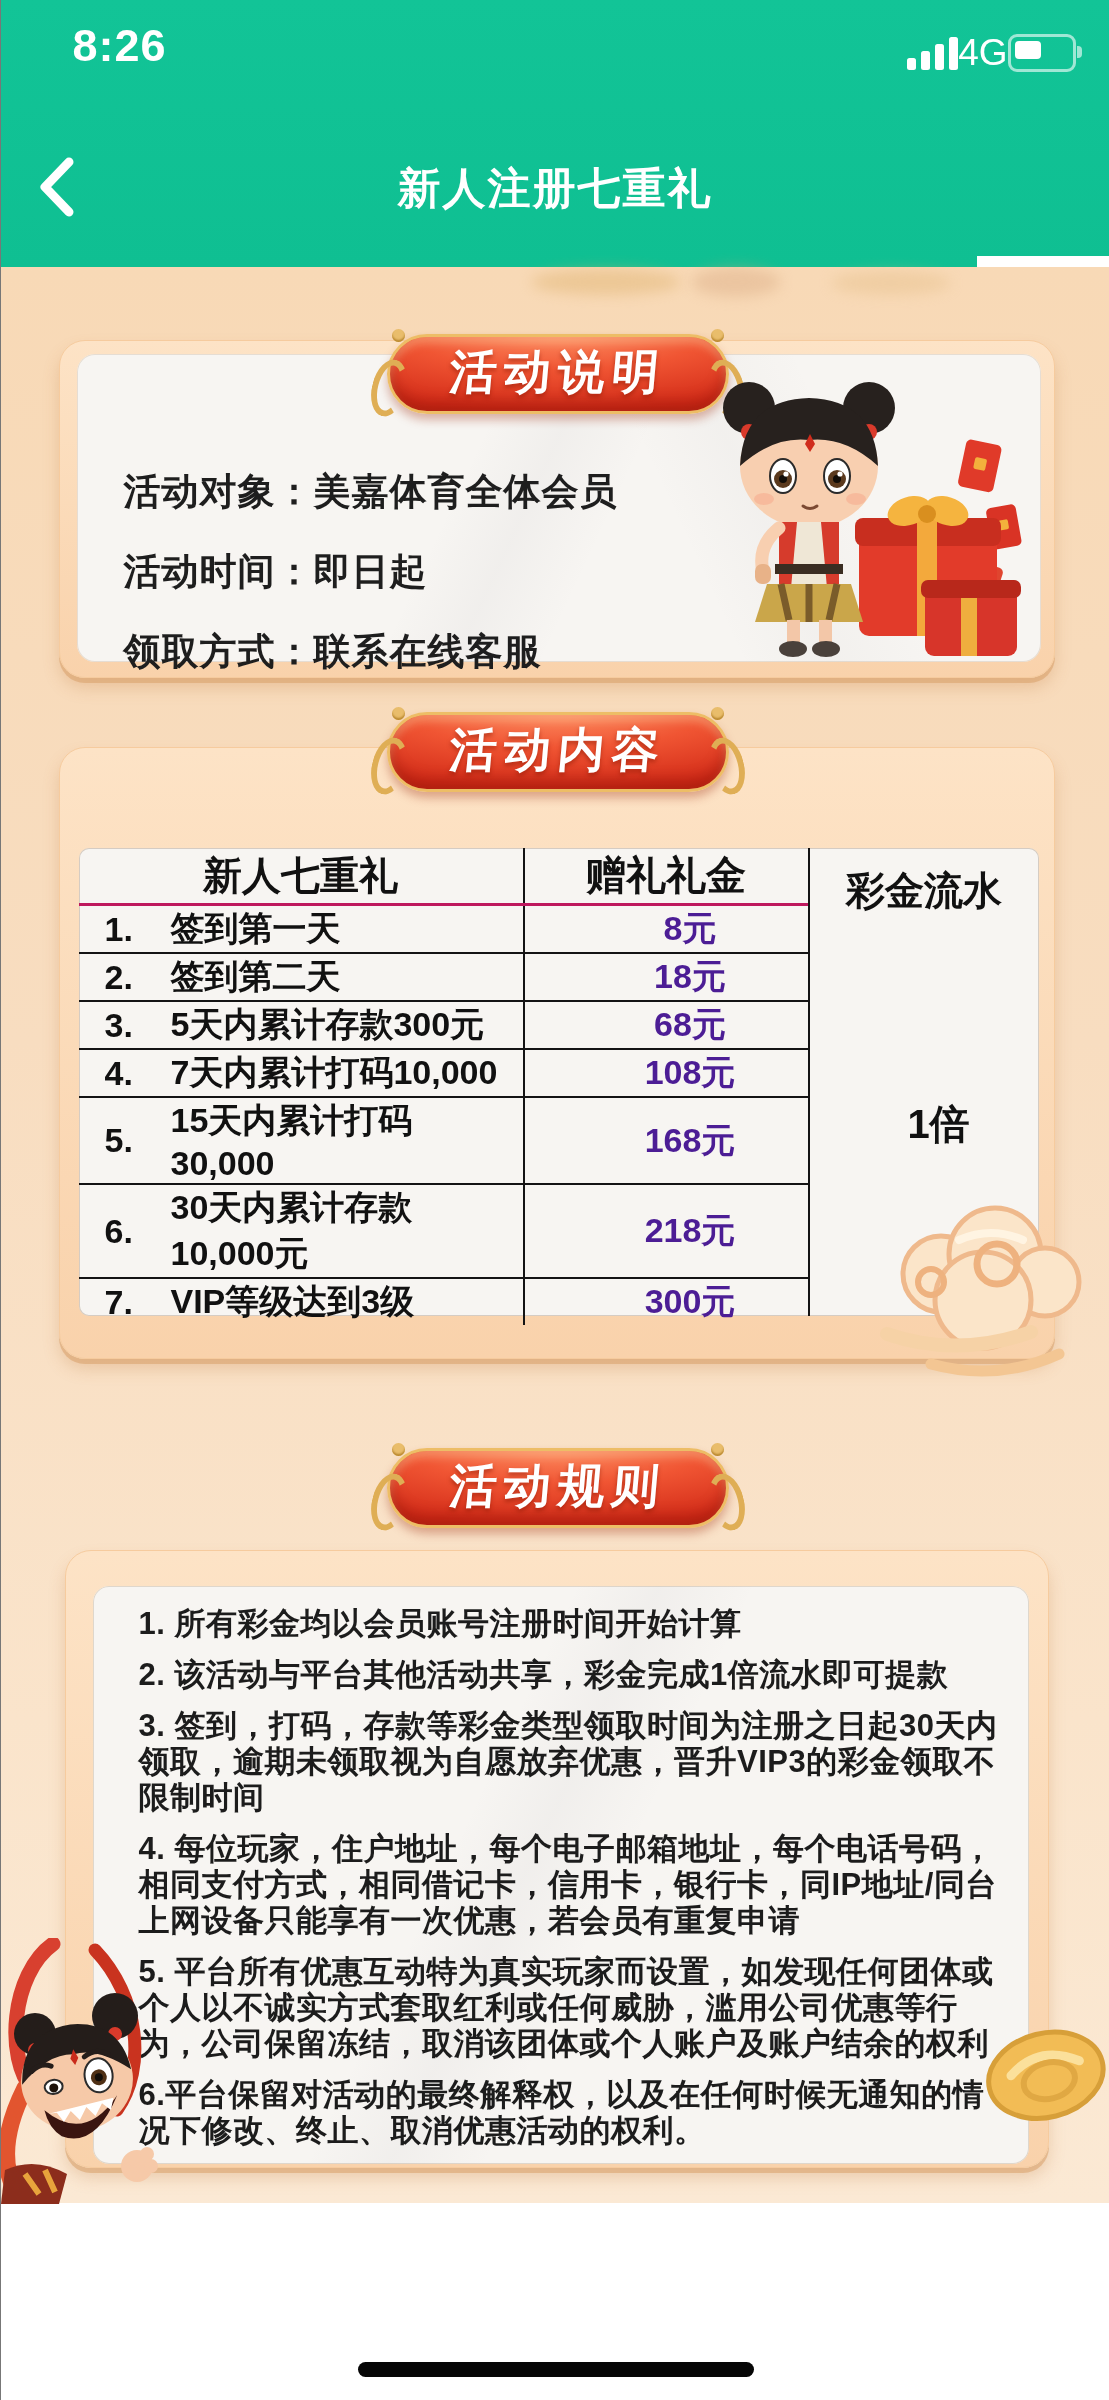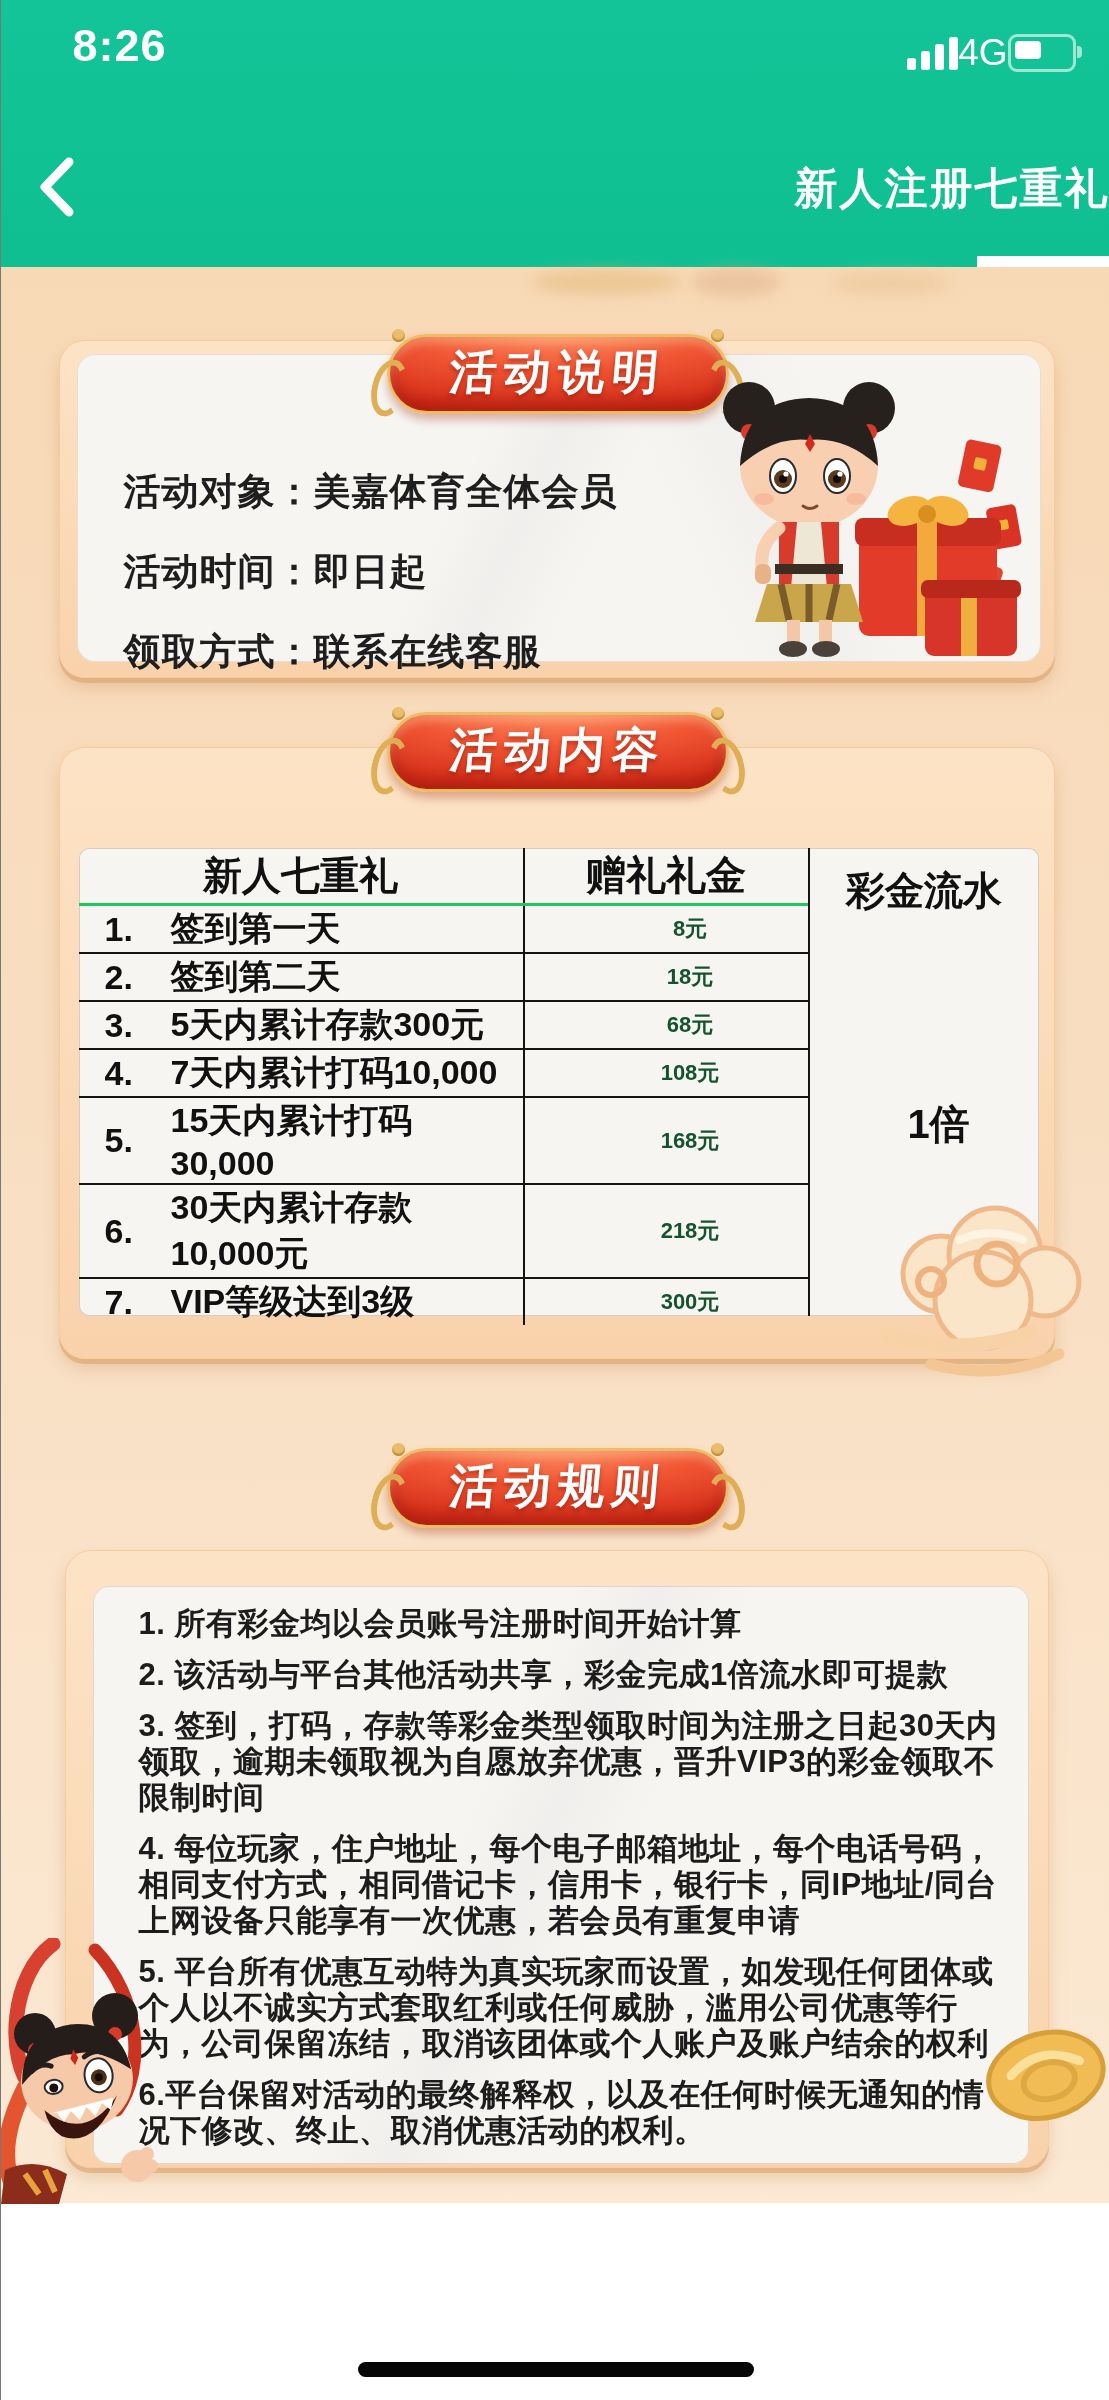--- a/index.html
+++ b/index.html
@@ -14,21 +14,21 @@
   .statusbar-time{position:absolute;left:72px;top:20px;color:#fff;font-size:45px;font-weight:600;letter-spacing:1px;}
   .status-right{position:absolute;right:34px;top:32px;display:flex;align-items:center;}
   .sig{display:flex;align-items:flex-end;gap:5px;height:34px;}
   .sig i{display:block;width:9px;background:#fff;border-radius:2.5px;}
   .sig i:nth-child(1){height:12px}.sig i:nth-child(2){height:19px}.sig i:nth-child(3){height:26px}.sig i:nth-child(4){height:33px}
   .net{color:#fff;font-size:37px;font-weight:500;}
   .batt{position:relative;width:62px;height:32px;border:3px solid rgba(255,255,255,.6);border-radius:9px;}
   .batt .fill{position:absolute;left:4px;top:4px;width:26px;height:18px;background:#fff;border-radius:4px;}
   .batt .nub{position:absolute;right:-9px;top:9px;width:5px;height:12px;background:rgba(255,255,255,.6);border-radius:0 4px 4px 0;}
   .back{position:absolute;left:34px;top:156px;width:44px;height:62px;cursor:pointer;}
-  .navtitle{position:absolute;left:0;top:160px;width:100%;text-align:right;color:#fff;font-size:43px;font-weight:600;letter-spacing:2px;}
+  .navtitle{position:absolute;left:0;top:160px;width:100%;text-align:center;color:#fff;font-size:43px;font-weight:600;letter-spacing:2px;}
   .notch{position:absolute;left:976px;top:256px;width:133px;height:12px;background:#fff;}
   
   .bg{position:absolute;left:0;top:267px;width:1109px;height:1936px;
       background:linear-gradient(180deg,#f8d9b6 0%,#f8ddc0 40%,#fae4cb 75%,#fbe9d4 100%);}
   .blob{position:absolute;border-radius:50%;filter:blur(7px);}
   
   .wrap{position:absolute;border-radius:26px;background:linear-gradient(180deg,#fde3c6 0%,#f9d2ab 100%);
         box-shadow:0 5px 0 rgba(216,160,105,.55),0 10px 16px rgba(190,120,60,.25);border:1px solid #f6cb9e;}
   .card{position:absolute;border-radius:18px;background:#f7f5f2;
         background-image:linear-gradient(115deg,rgba(0,0,0,0) 40%,rgba(120,120,130,.05) 47%,rgba(0,0,0,0) 55%),
@@ -48,29 +48,29 @@
   .curl{position:absolute;width:22px;height:46px;border:6px solid #dfae55;border-radius:50%;top:22px;}
   .curl.l{left:-18px;border-right-color:transparent;transform:rotate(14deg);}
   .curl.r{right:-18px;border-left-color:transparent;transform:rotate(-14deg);}
   
   .info{position:absolute;left:123px;top:452px;}
   .info .ln{height:80px;display:flex;align-items:center;font-size:37px;font-weight:700;color:#1e1e1e;letter-spacing:1px;}
   
   .tbl{position:absolute;left:78px;top:848px;width:960px;height:468px;border-radius:10px;background:#f7f5f2;
        box-shadow:inset 0 0 0 1px rgba(150,130,110,.35);display:flex;z-index:2;}
   .t-main{width:729px;display:flex;flex-direction:column;border-right:2px solid #141414;}
-  .t-hrow{height:82px;display:flex;border-bottom:3px solid #22c55e;}
+  .t-hrow{height:82px;display:flex;border-bottom:3px solid #be185d;}
   .t-h1{width:444px;border-right:2px solid #141414;display:flex;align-items:center;justify-content:center;font-size:39px;font-weight:700;color:#111;}
   .t-h2{flex:1;display:flex;align-items:center;justify-content:center;font-size:40px;font-weight:700;color:#111;}
   .t-row{flex:1;display:flex;border-bottom:2px solid #141414;}
   .t-row:last-child{border-bottom:none;}
   .t-c1{width:444px;border-right:2px solid #141414;display:flex;align-items:center;font-size:34px;font-weight:700;color:#111;}
   .t-c1 .no{width:66px;padding-left:26px;}
   .t-c1 .it{flex:1;padding-right:14px;}
-  .t-c2{flex:1;display:flex;align-items:center;justify-content:center;font-size:22px;font-weight:700;color:#14532d;padding-left:48px;}
+  .t-c2{flex:1;display:flex;align-items:center;justify-content:center;font-size:34px;font-weight:700;color:#4c1d95;padding-left:48px;}
   .t-side{flex:1;display:flex;flex-direction:column;}
   .t-h3{height:85px;display:flex;align-items:center;justify-content:center;font-size:39px;font-weight:700;color:#111;}
   .t-turn{flex:1;display:flex;align-items:center;justify-content:center;font-size:40px;font-weight:700;color:#111;padding-left:29px;}
   
   .rules{position:absolute;left:92px;top:1562px;width:936px;height:578px;border-radius:16px;background:#f7f5f2;
         background-image:linear-gradient(115deg,rgba(0,0,0,0) 40%,rgba(120,120,130,.05) 47%,rgba(0,0,0,0) 55%);
         box-shadow:inset 0 0 0 1px rgba(170,145,115,.3);padding:20px 28px 0 46px;box-sizing:border-box;z-index:2;margin-top:24px;}
   .rules p{margin:0 0 15px 0;font-size:31px;line-height:36px;font-weight:600;color:#1c1c1c;letter-spacing:.5px;}
   
   .bottom-white{position:absolute;left:0;top:2203px;width:1109px;height:197px;background:#fff;}

